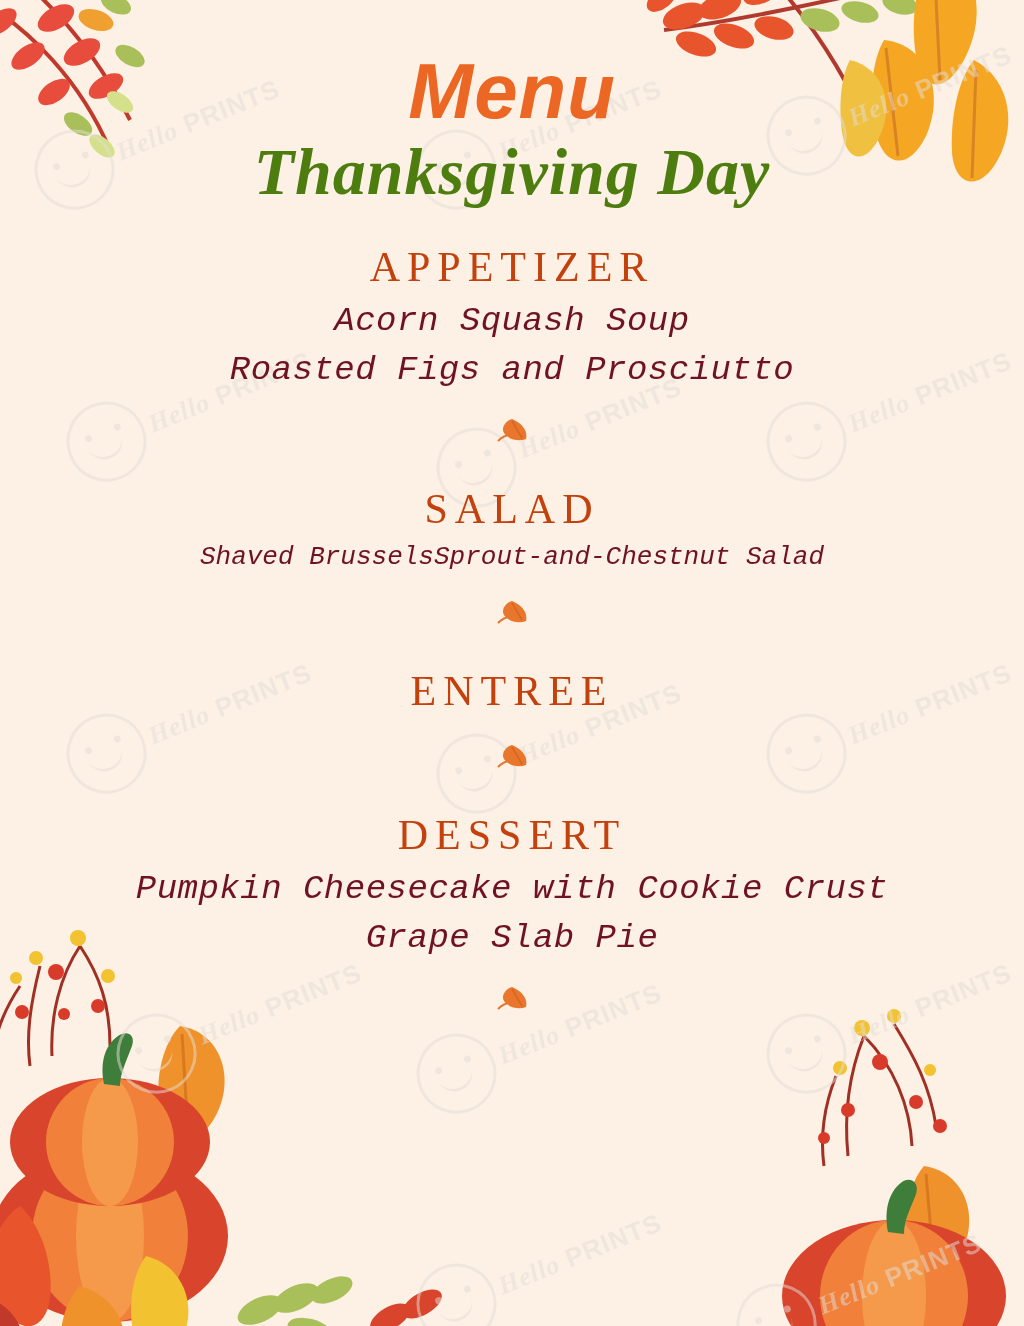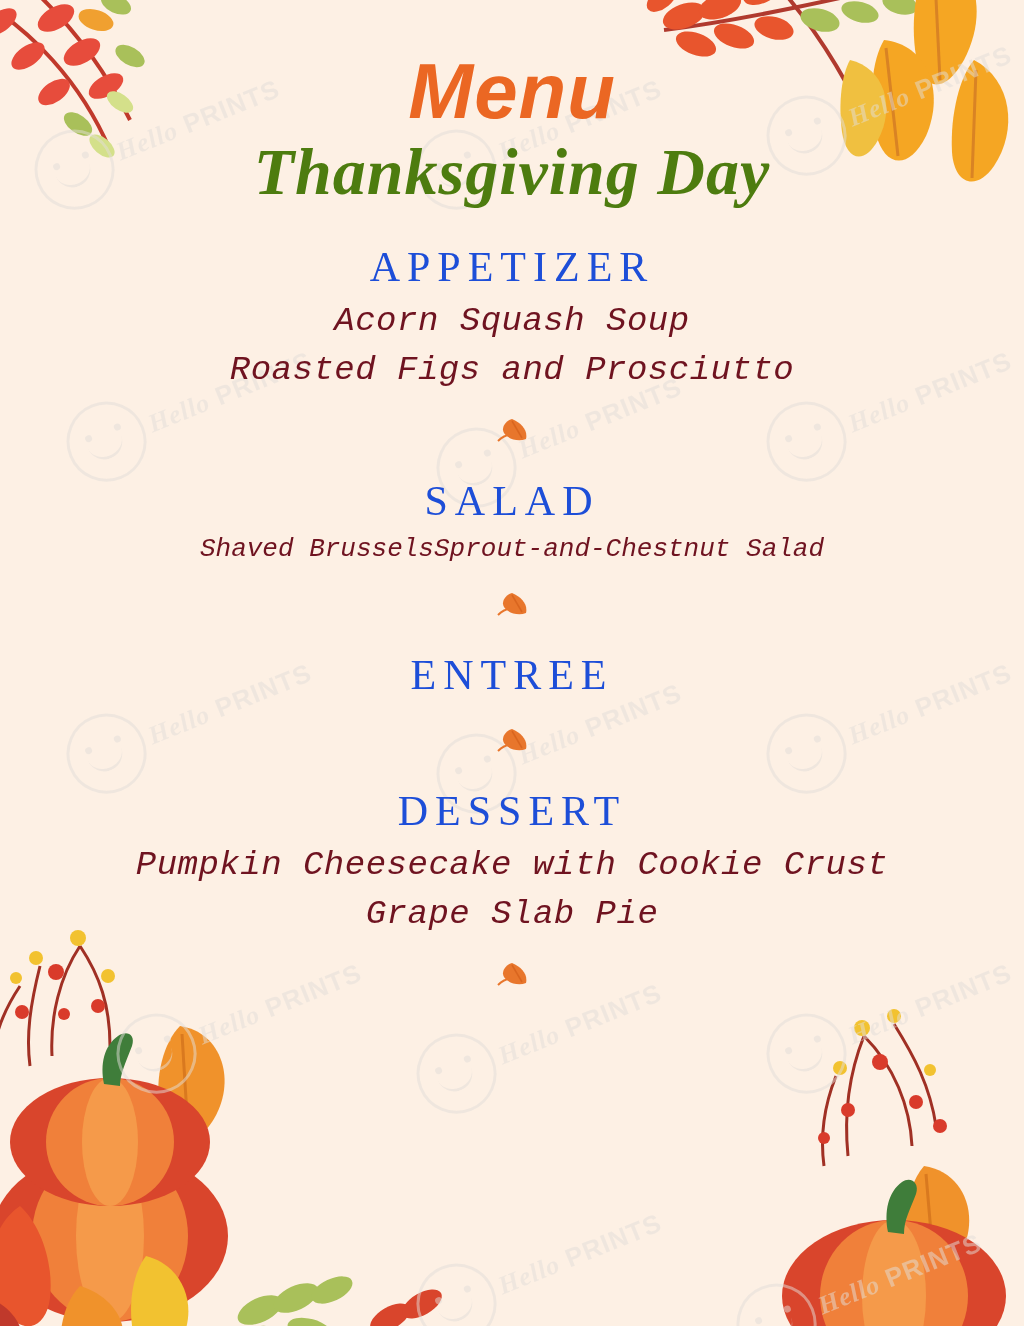--- a/index.html
+++ b/index.html
@@ -116,28 +116,28 @@
   .title-sub {
     font-family: "Liberation Serif", serif;
     font-style: italic;
     font-size: 66px;
     color: #4d7c0f;
     line-height: 1.1;
     margin: 6px 0 0 0;
     letter-spacing: 1px;
   }
 
-  .section { margin-top: 14px; }
+  .section { margin-top: 22px; }
   .section:first-of-type { margin-top: 34px; }
 
   .sec-head {
     font-family: "Liberation Serif", serif;
     font-size: 42px;
     letter-spacing: 7px;
-    color: #1d4ed8;
+    color: #c2410c;
     margin: 0 0 6px 0;
     text-transform: uppercase;
   }
   .sec-item {
     font-family: Liberation Mono, monospace;
     font-style: italic;
     font-size: 34px;
     color: #6f1320;
     line-height: 1.45;
     letter-spacing: 0.5px;

